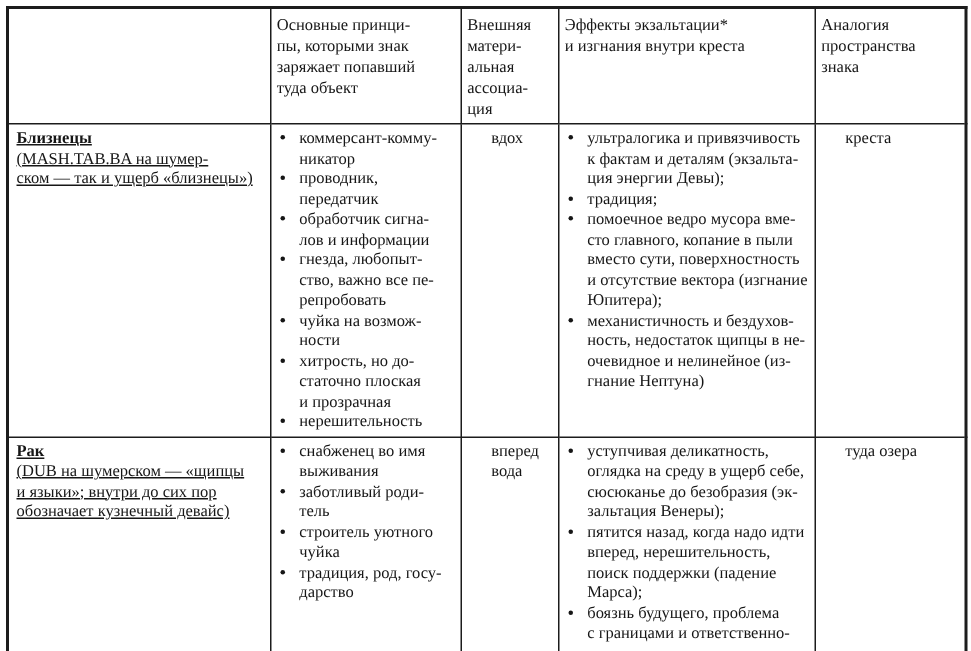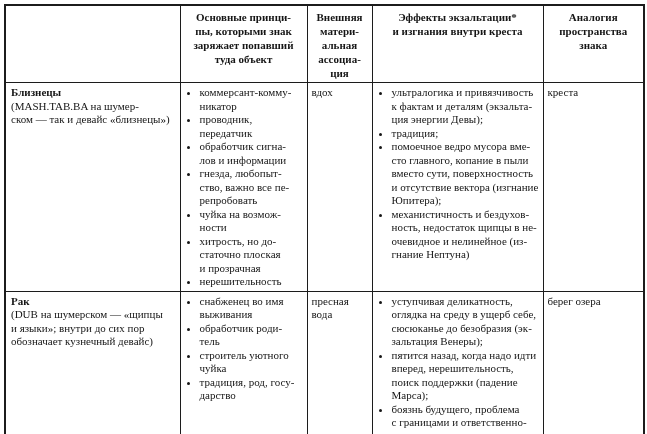--- a/index.html
+++ b/index.html
@@ -27,30 +27,30 @@
     table-layout: fixed;
     border: 2px solid var(--border);
   }
   th, td {
     border: 1px solid var(--border);
     vertical-align: top;
     padding: 3px 4px 2px 4px;
     overflow: hidden;
   }
   th {
-    font-weight: bold;
-    text-align: center;
+    font-weight: normal;
+    text-align: left;
     white-space: pre-line;
     line-height: 14px;
     padding-top: 4px;
   }
-  td.sign-cell { padding-left: 5px; }
+  td.sign-cell { padding-left: 5px; text-decoration: underline; }
   .sign-name { font-weight: bold; }
   .sign-note { white-space: pre-line; }
-  .assoc, .analogy { white-space: pre-line; }
+  .assoc, .analogy { white-space: pre-line; margin-left: 16px; }
   ul.bullets {
     margin: 0;
     padding: 0 0 0 15px;
     list-style: disc outside;
   }
   ul.bullets li {
     white-space: pre-line;
     margin: 0;
     padding: 0;
   }
@@ -81,21 +81,21 @@
     <th>Эффекты экзальтации*
 и изгнания внутри креста</th>
     <th>Аналогия
 пространства
 знака</th>
   </tr>
   <tr style="height:188px;">
     <td class="sign-cell">
       <div class="sign-name">Близнецы</div>
       <div class="sign-note">(MASH.TAB.BA на шумер-
-ском — так и девайс «близнецы»)</div>
+ском — так и ущерб «близнецы»)</div>
     </td>
     <td>
       <ul class="bullets">
             <li>коммерсант-комму-
 никатор</li>
             <li>проводник,
 передатчик</li>
             <li>обработчик сигна-
 лов и информации</li>
             <li>гнезда, любопыт-
@@ -137,47 +137,47 @@
     <td class="sign-cell">
       <div class="sign-name">Рак</div>
       <div class="sign-note">(DUB на шумерском — «щипцы
 и языки»; внутри до сих пор
 обозначает кузнечный девайс)</div>
     </td>
     <td>
       <ul class="bullets">
             <li>снабженец во имя
 выживания</li>
-            <li>обработчик роди-
+            <li>заботливый роди-
 тель</li>
             <li>строитель уютного
 чуйка</li>
             <li>традиция, род, госу-
 дарство</li>
           </ul>
     </td>
     <td>
-      <div class="assoc">пресная
+      <div class="assoc">вперед
 вода</div>
     </td>
     <td>
       <ul class="bullets">
             <li>уступчивая деликатность,
 оглядка на среду в ущерб себе,
 сюсюканье до безобразия (эк-
 зальтация Венеры);</li>
             <li>пятится назад, когда надо идти
 вперед, нерешительность,
 поиск поддержки (падение
 Марса);</li>
             <li>боязнь будущего, проблема
 с границами и ответственно-
 стью, крен в прошлое, подгон
 плана под ситуацию (изгнание
 Сатурна)</li>
           </ul>
     </td>
     <td>
-      <div class="analogy">берег озера</div>
+      <div class="analogy">туда озера</div>
     </td>
   </tr>
 </tbody>
   </table>
 
 </body></html>

